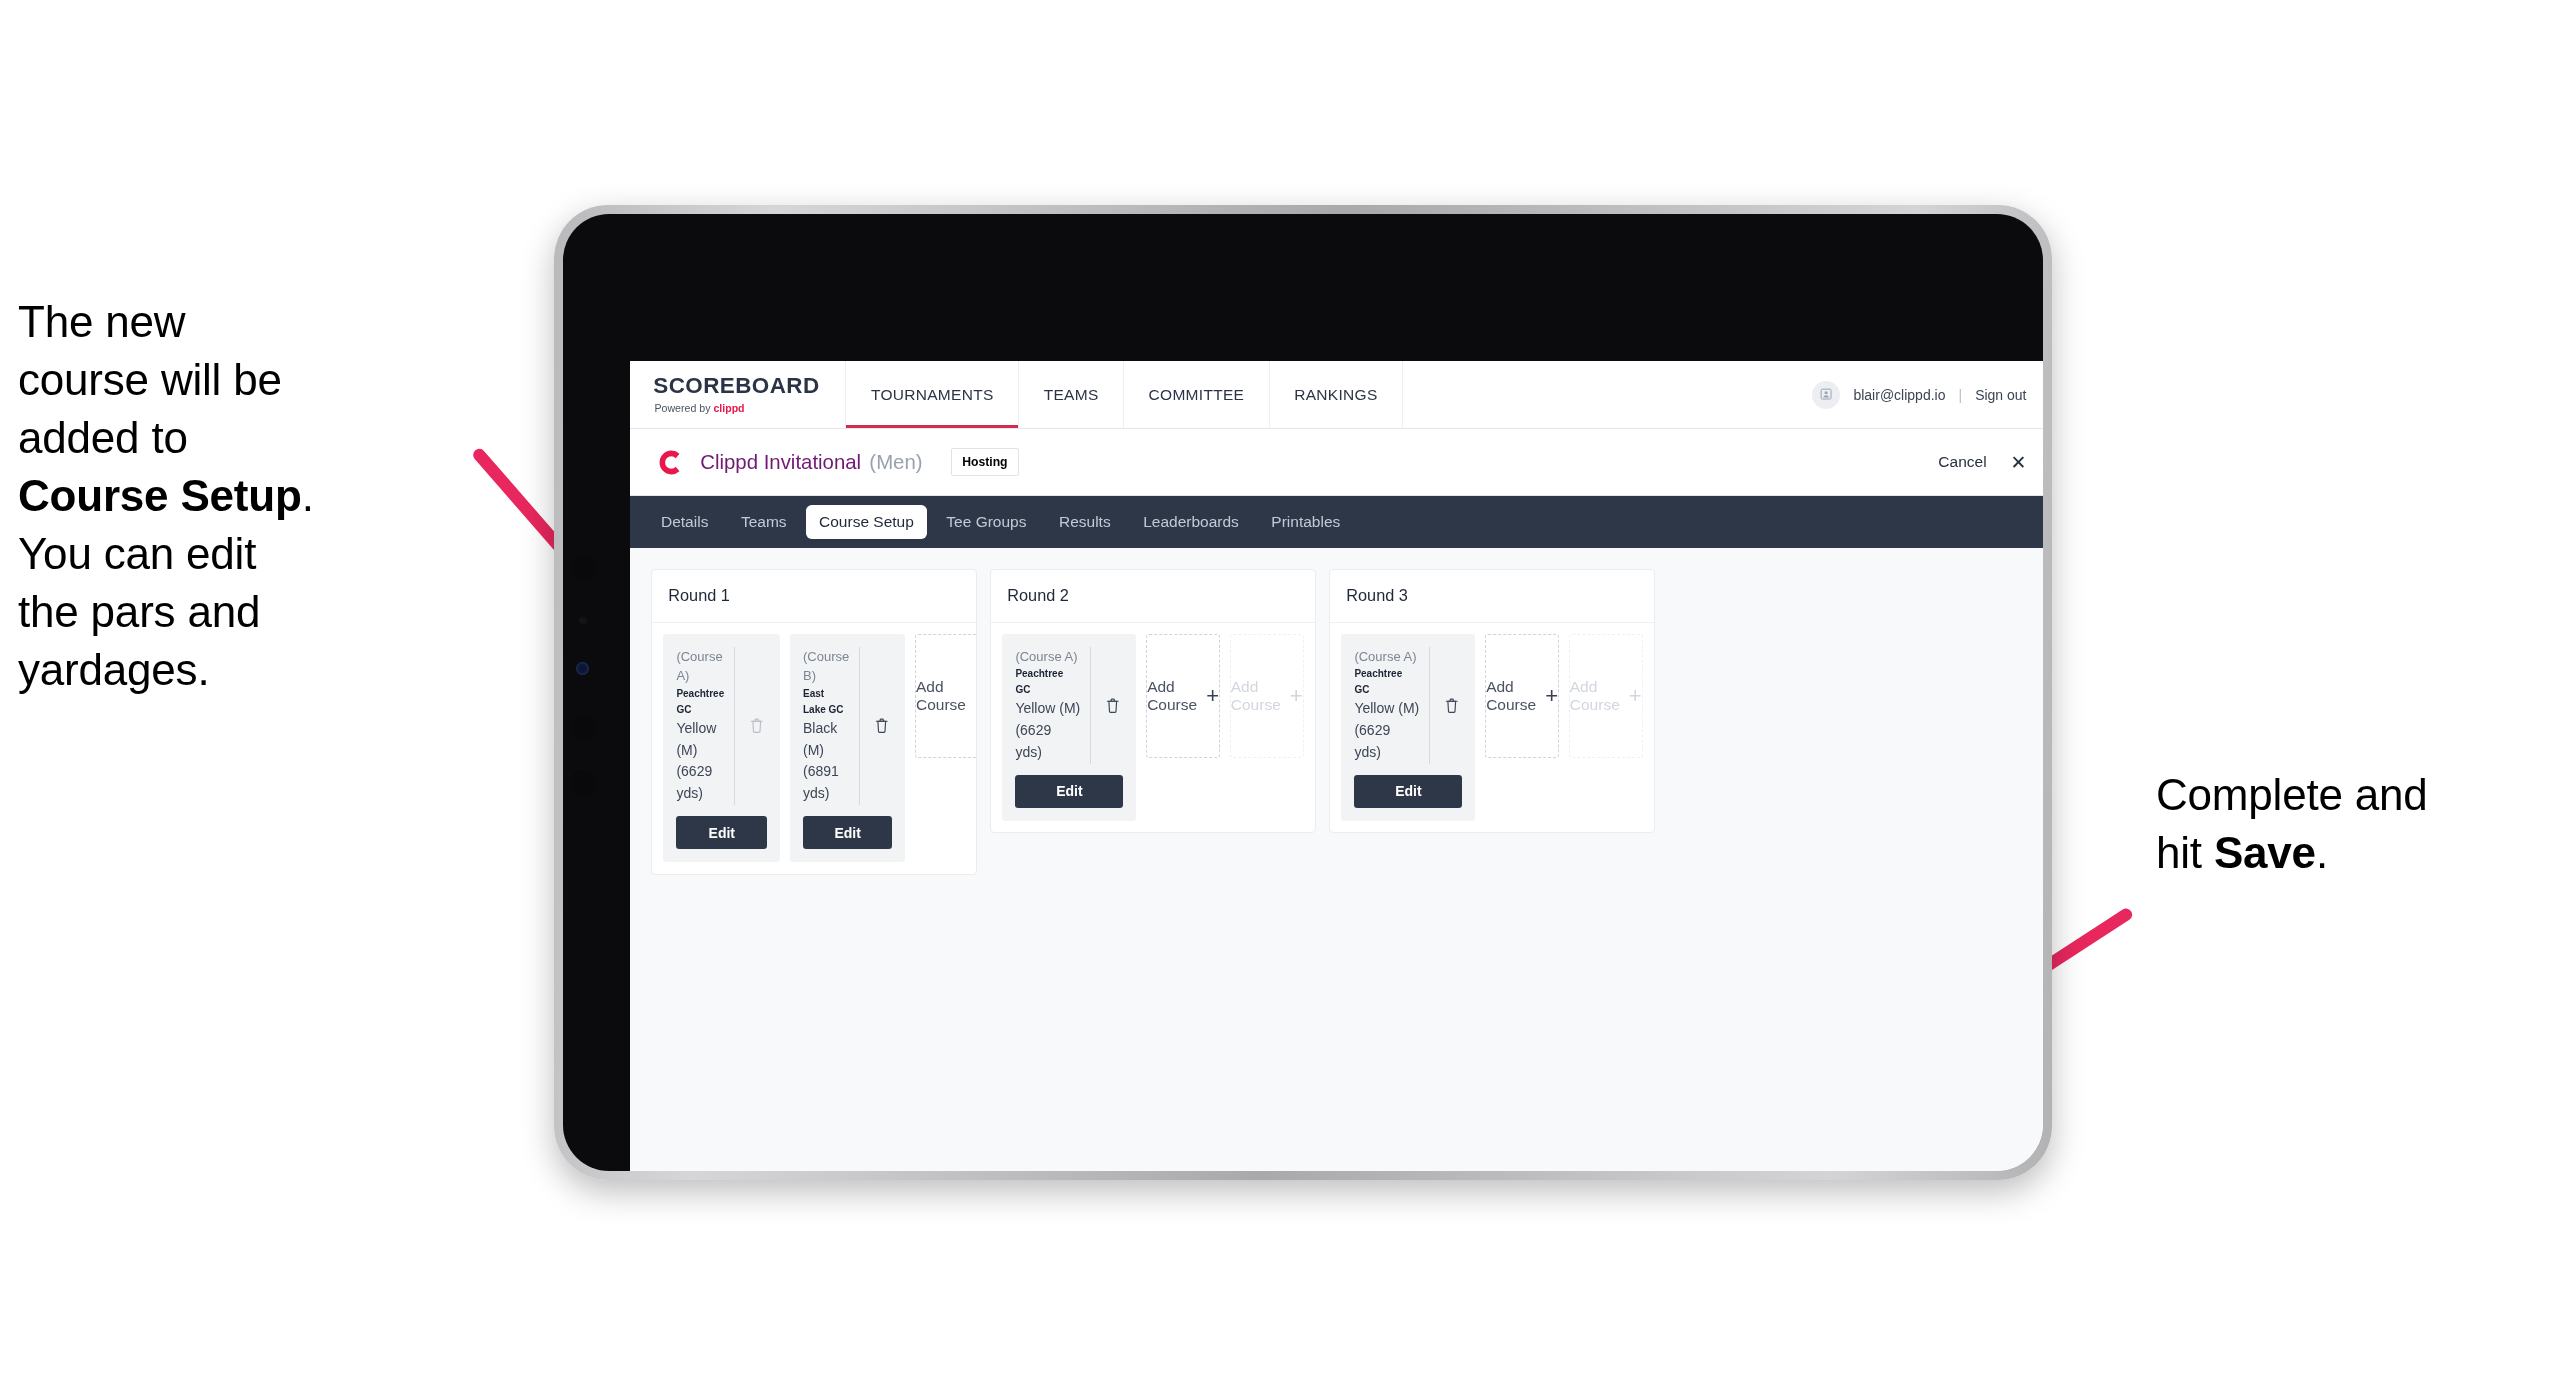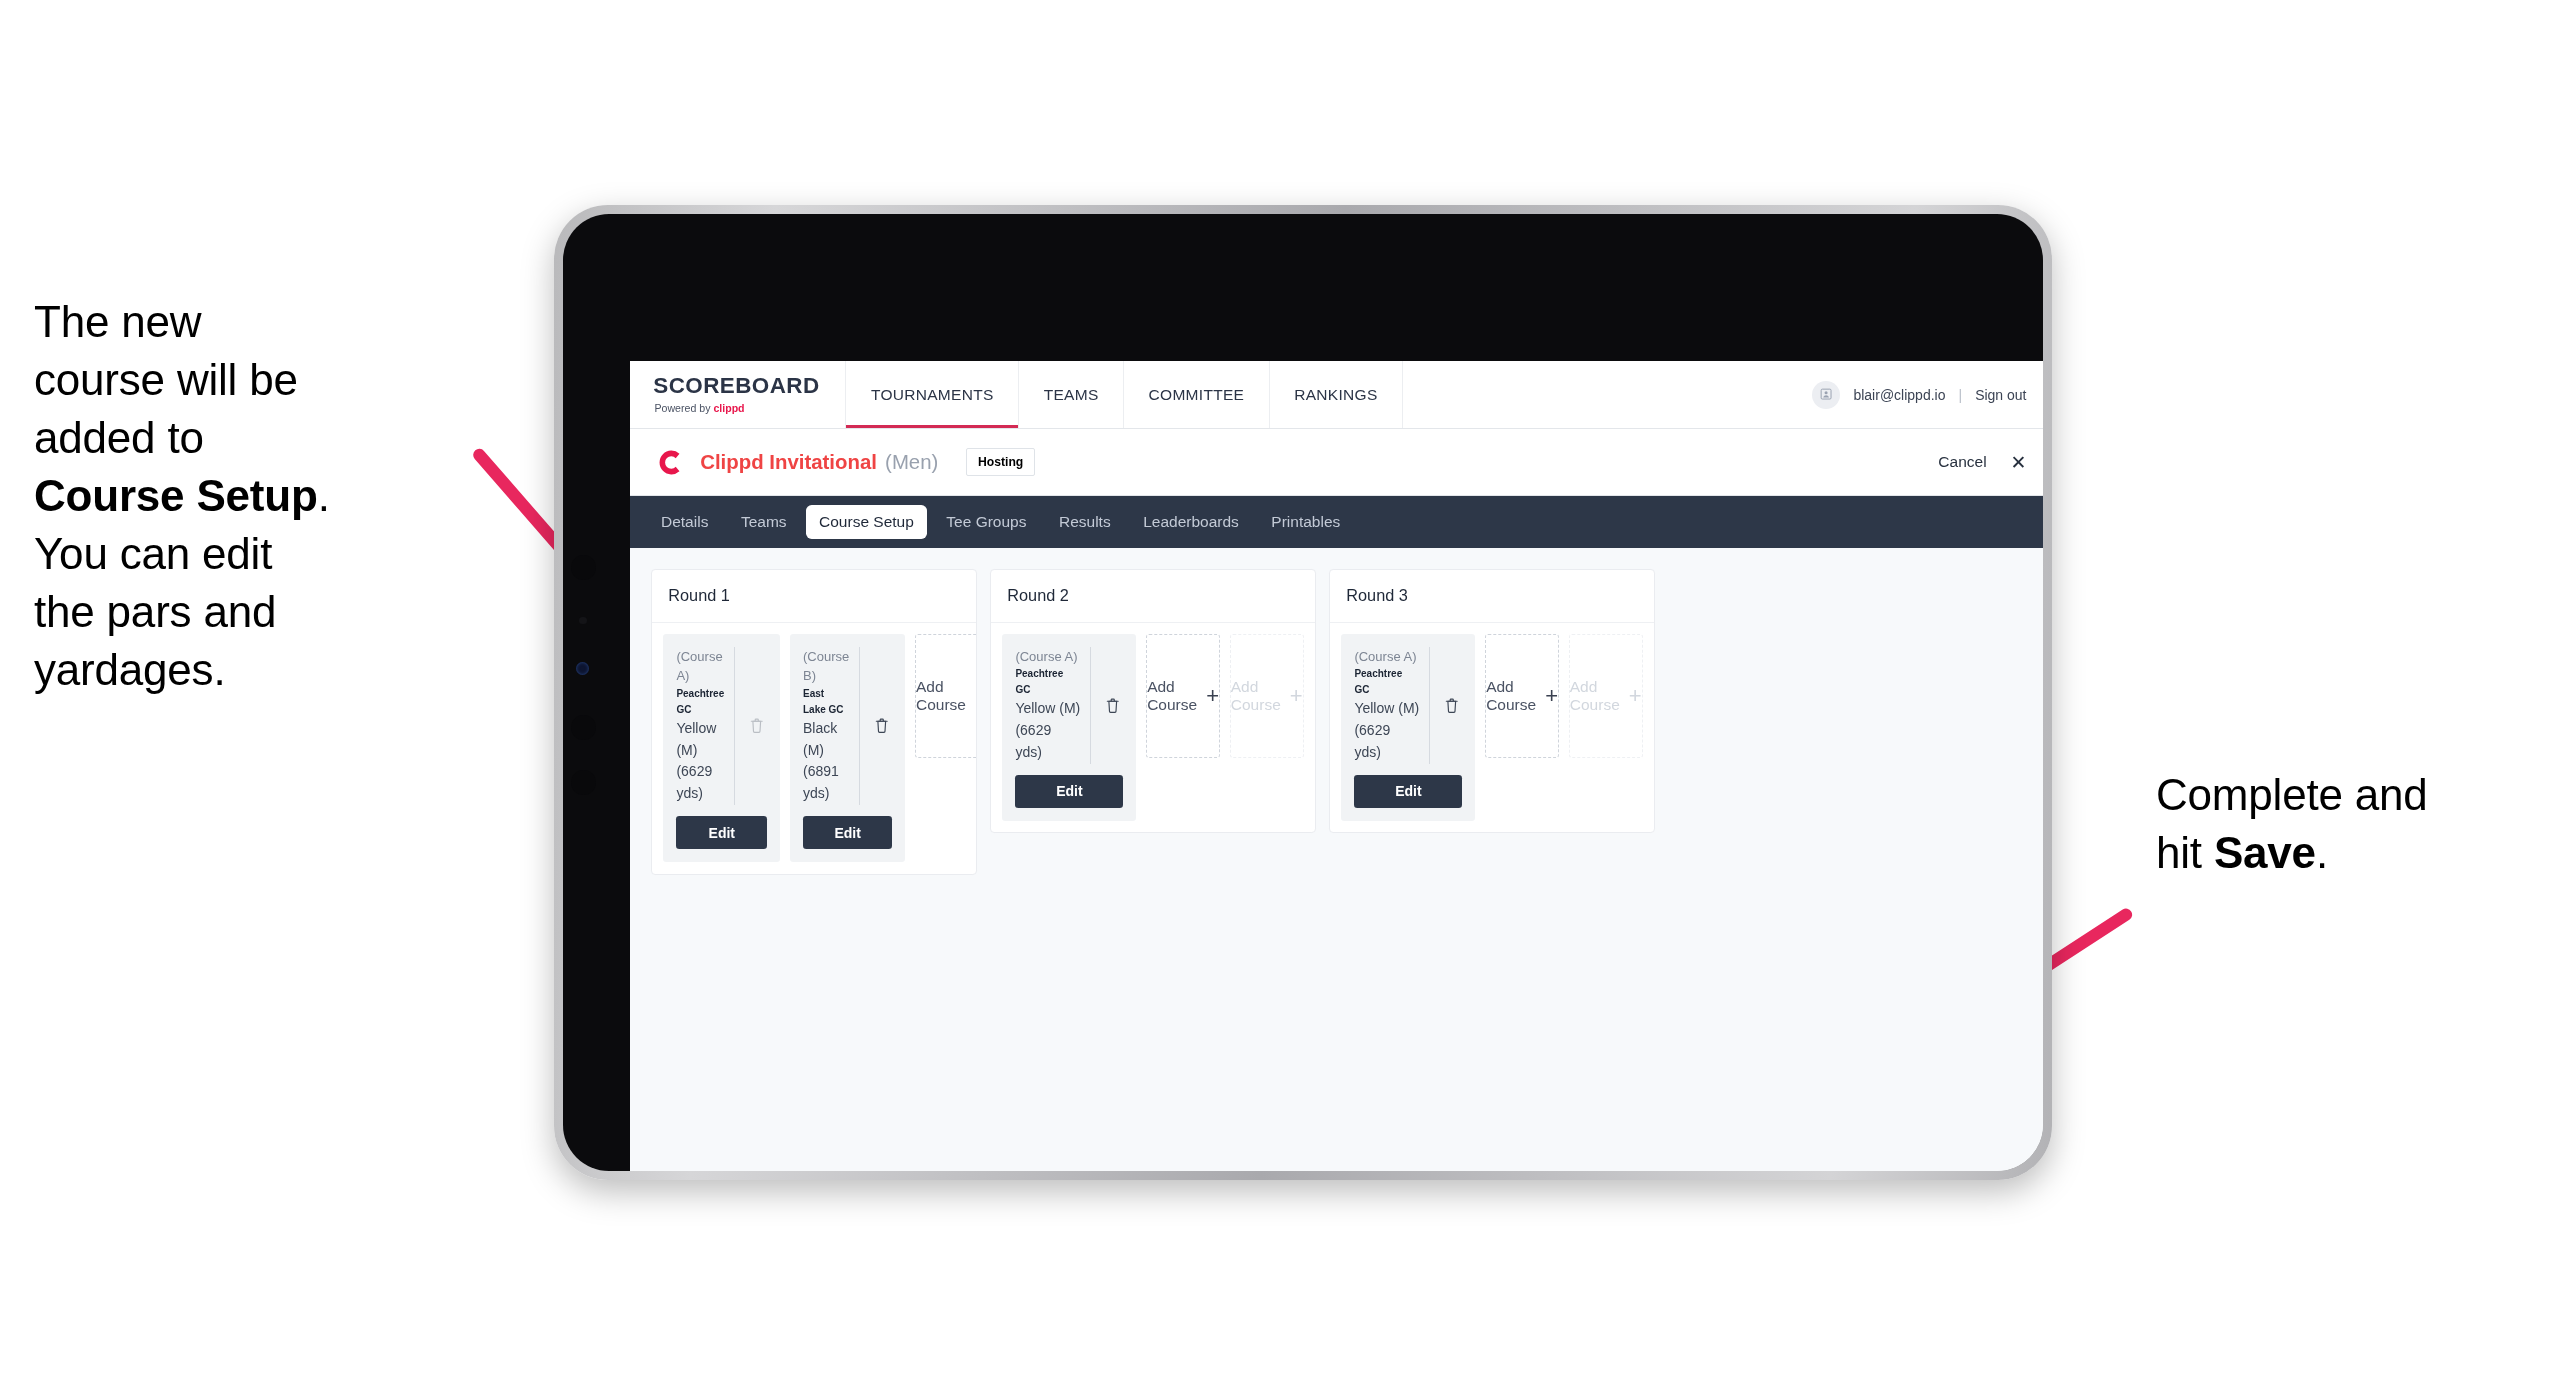--- a/index.html
+++ b/index.html
@@ -14,21 +14,21 @@
   
   .annot {
     position: absolute;
     color: #000;
     font-size: 44px;
     line-height: 1.32;
     letter-spacing: -0.2px;
     font-weight: 400;
   }
   .annot b { font-weight: 700; }
-  .annot-left { left: 34px; top: 293px; width: 408px; }
+  .annot-left { left: 18px; top: 293px; width: 408px; }
   .annot-right { left: 2156px; top: 766px; width: 408px; }
 
   
   .arrow-svg { position: absolute; overflow: visible; }
 
   
   .device {
     position: absolute;
     left: 554px; top: 205px;
     width: 1498px; height: 975px;
@@ -110,21 +110,21 @@
   
   .tbar {
     height: 67px; background:#fff; display:flex; align-items:center;
     padding: 0 24.5px; border-bottom:0.8px solid #e3e6ea; flex:none;
   }
   .tlogo {
     width: 31px; height: 31px; margin-right: 14.7px; flex:none;
     position: relative;
   }
   .tlogo svg { display:block; }
-  .tname { font-size: 20.4px; color:#ef4444; font-weight:700; }
+  .tname { font-size: 20.4px; color:#701a75; font-weight:400; }
   .tgender { font-size: 20.4px; color:#99a1ae; margin-left: 8.2px; }
   .tbadge {
     margin-left: 28px; border:0.8px solid #dfe3e8; border-radius:2px;
     padding: 5.7px 10.6px; font-size: 12.2px; font-weight:700; color:#000000; background:#fff;
   }
   .tcancel {
     margin-left:auto; display:flex; align-items:flex-start; gap:24px;
     font-size: 15.5px; color:#28313f; cursor:pointer;
   }
   .tcancel .x { font-size: 19px; line-height:1; }

